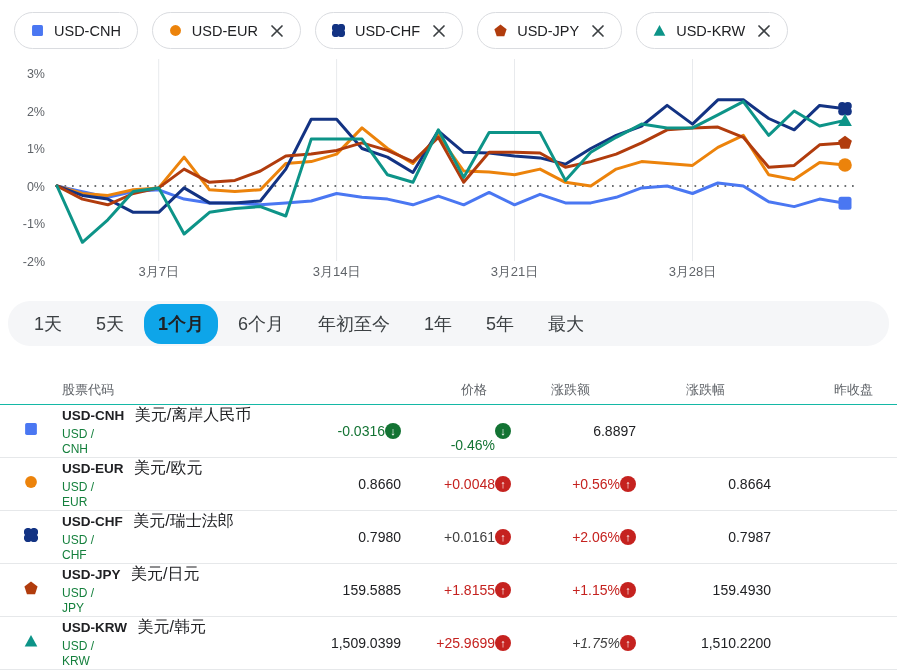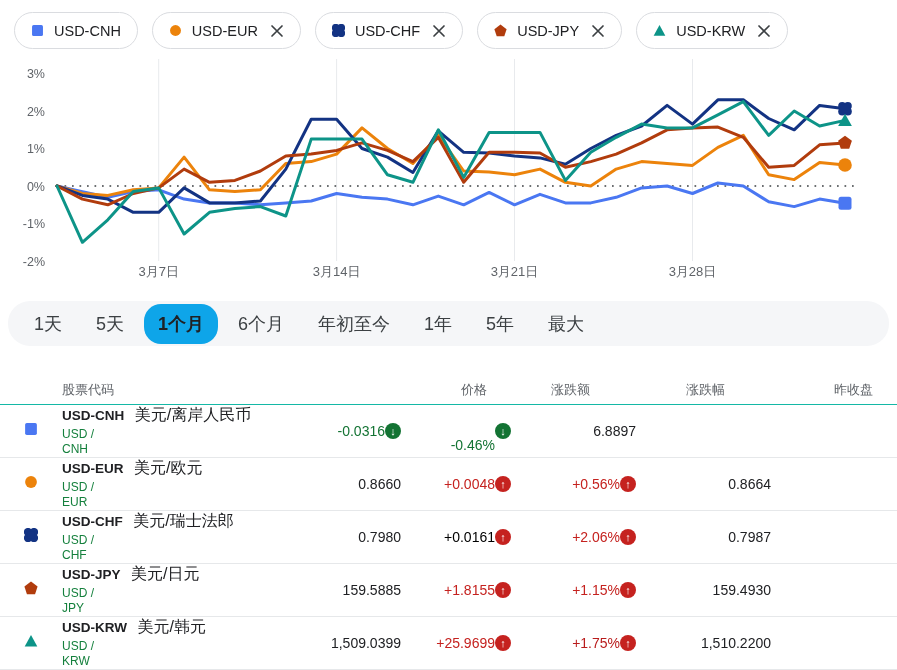--- a/index.html
+++ b/index.html
@@ -261,21 +261,21 @@
 
     <div class="c-name">
       <div class="line1">
         <span class="ticker">USD-CHF</span>
         <span class="cname">美元/瑞士法郎</span>
       </div>
       <div class="sub">USD / CHF</div>
     </div>
     <div class="c-num price">0.7980</div>
     <div class="c-num cell-change chg">
-      <span class="txt" style="color: #000000; text-align: right;">+0.0161</span>
+      <span class="txt" style="color: #404040; text-align: right;">+0.0161</span>
           <span class="badge" style="background: rgb(197, 34, 31);">↑</span>
     </div>
     <div class="c-num cell-change pct">
       <span class="txt" style="color: rgb(197, 34, 31);">+2.06%</span>
           <span class="badge" style="background: rgb(197, 34, 31);">↑</span>
     </div>
     <div class="c-num prev">0.7987</div>
   </div>
 
   <div class="trow">
@@ -317,19 +317,19 @@
         <span class="cname">美元/韩元</span>
       </div>
       <div class="sub">USD / KRW</div>
     </div>
     <div class="c-num price">1,509.0399</div>
     <div class="c-num cell-change chg">
       <span class="txt" style="color: rgb(197, 34, 31);">+25.9699</span>
           <span class="badge" style="background: rgb(197, 34, 31);">↑</span>
     </div>
     <div class="c-num cell-change pct">
-      <span class="txt" style="color: #b91c1c;">+1.75%</span>
+      <span class="txt" style="color: #404040; font-style: italic;">+1.75%</span>
           <span class="badge" style="background: rgb(197, 34, 31);">↑</span>
     </div>
     <div class="c-num prev">1,510.2200</div>
   </div>
 </div>
 </div>
 
 </body></html>

